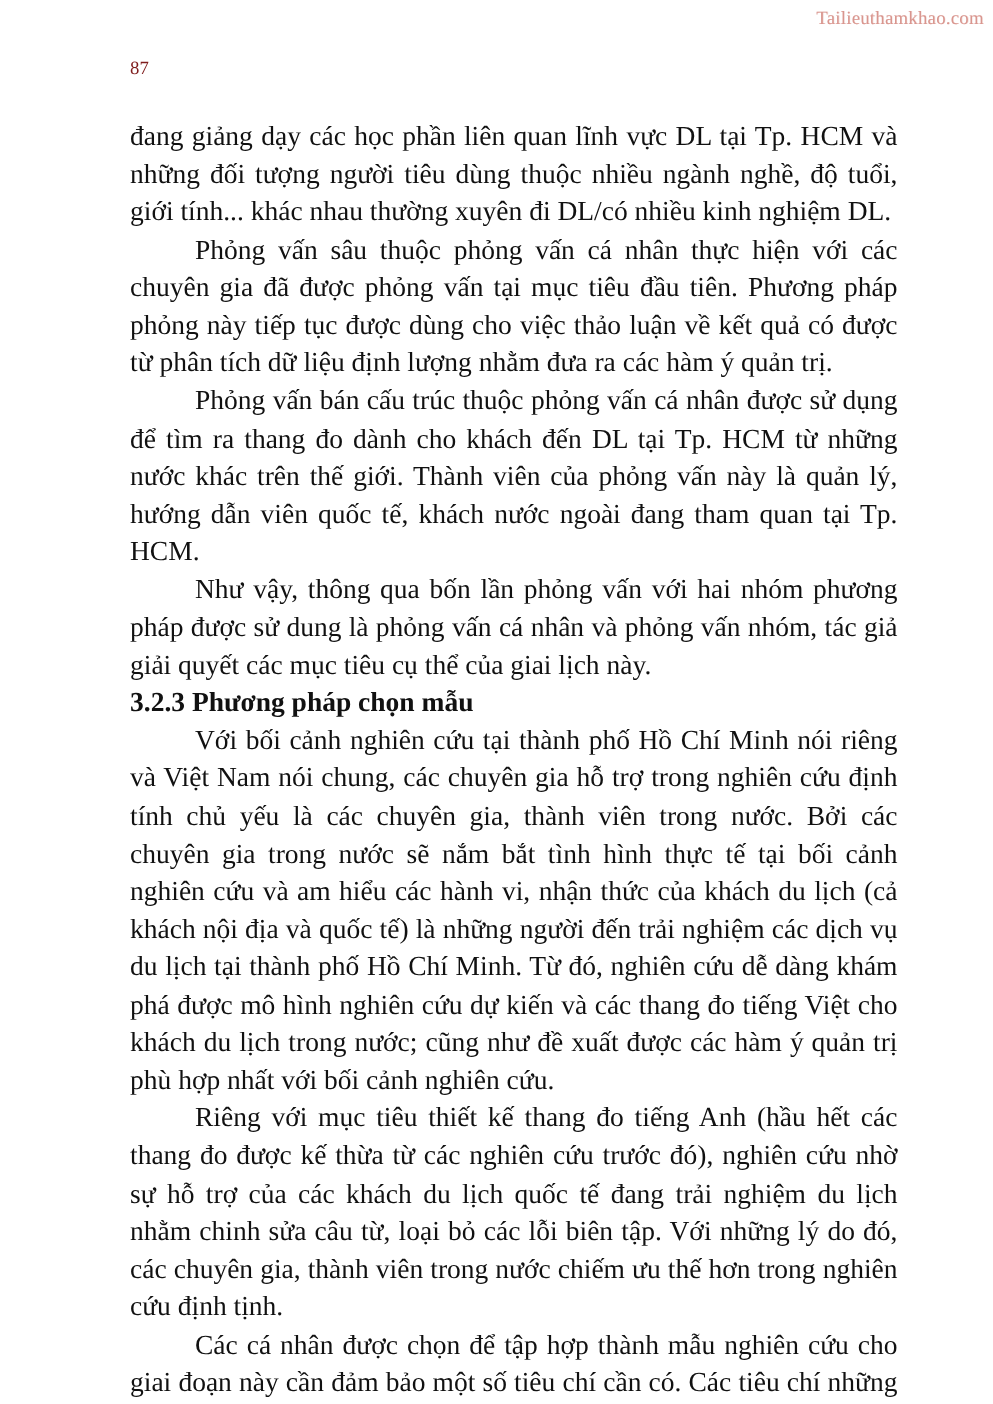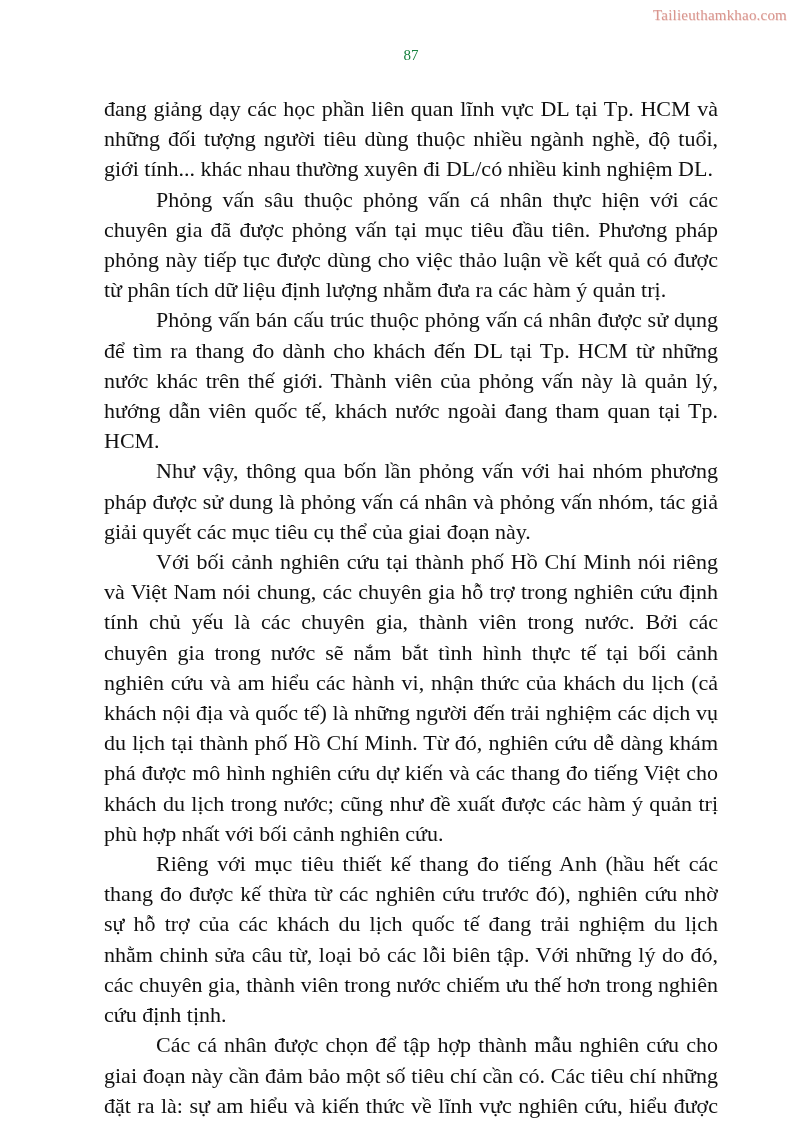--- a/index.html
+++ b/index.html
@@ -24,23 +24,23 @@
     font-size: 15px;
     letter-spacing: 0.2px;
     color: #d9968f;
     text-shadow: 0.5px 0.5px 0 #f3dedb;
   }
   .page-number {
     position: absolute;
     top: 47px;
     left: 104px;
     width: 614px;
-    text-align: center;
+    text-align: left;
     font-size: 15px;
-    color: #15803d;
+    color: #7f1d1d;
   }
   .content {
     position: absolute;
     top: 94px;
     left: 104px;
     width: 614px;
     font-size: 22px;
     line-height: 30.2px;
     text-align: justify;
     text-justify: inter-word;
@@ -63,19 +63,20 @@
 <div class="page">
 
   <div class="watermark">Tailieuthamkhao.com</div>
 
   <div class="page-number">87</div>
 
   <div class="content">
     <p class="para">đang giảng dạy các học phần liên quan lĩnh vực DL tại Tp. HCM và những đối tượng người tiêu dùng thuộc nhiều ngành nghề, độ tuổi, giới tính... khác nhau thường xuyên đi DL/có nhiều kinh nghiệm DL.</p>
     <p class="para indent">Phỏng vấn sâu thuộc phỏng vấn cá nhân thực hiện với các chuyên gia đã được phỏng vấn tại mục tiêu đầu tiên. Phương pháp phỏng này tiếp tục được dùng cho việc thảo luận về kết quả có được từ phân tích dữ liệu định lượng nhằm đưa ra các hàm ý quản trị.</p>
     <p class="para indent">Phỏng vấn bán cấu trúc thuộc phỏng vấn cá nhân được sử dụng để tìm ra thang đo dành cho khách đến DL tại Tp. HCM từ những nước khác trên thế giới. Thành viên của phỏng vấn này là quản lý, hướng dẫn viên quốc tế, khách nước ngoài đang tham quan tại Tp. HCM.</p>
-    <p class="para indent">Như vậy, thông qua bốn lần phỏng vấn với hai nhóm phương pháp được sử dung là phỏng vấn cá nhân và phỏng vấn nhóm, tác giả giải quyết các mục tiêu cụ thể của giai đoạn này.</p>
+    <p class="para indent">Như vậy, thông qua bốn lần phỏng vấn với hai nhóm phương pháp được sử dung là phỏng vấn cá nhân và phỏng vấn nhóm, tác giả giải quyết các mục tiêu cụ thể của giai lịch này.</p>
+    <p class="para heading">3.2.3 Phương pháp chọn mẫu</p>
     <p class="para indent">Với bối cảnh nghiên cứu tại thành phố Hồ Chí Minh nói riêng và Việt Nam nói chung, các chuyên gia hỗ trợ trong nghiên cứu định tính chủ yếu là các chuyên gia, thành viên trong nước. Bởi các chuyên gia trong nước sẽ nắm bắt tình hình thực tế tại bối cảnh nghiên cứu và am hiểu các hành vi, nhận thức của khách du lịch (cả khách nội địa và quốc tế) là những người đến trải nghiệm các dịch vụ du lịch tại thành phố Hồ Chí Minh. Từ đó, nghiên cứu dễ dàng khám phá được mô hình nghiên cứu dự kiến và các thang đo tiếng Việt cho khách du lịch trong nước; cũng như đề xuất được các hàm ý quản trị phù hợp nhất với bối cảnh nghiên cứu.</p>
     <p class="para indent">Riêng với mục tiêu thiết kế thang đo tiếng Anh (hầu hết các thang đo được kế thừa từ các nghiên cứu trước đó), nghiên cứu nhờ sự hỗ trợ của các khách du lịch quốc tế đang trải nghiệm du lịch nhằm chinh sửa câu từ, loại bỏ các lỗi biên tập. Với những lý do đó, các chuyên gia, thành viên trong nước chiếm ưu thế hơn trong nghiên cứu định tịnh.</p>
     <p class="para indent">Các cá nhân được chọn để tập hợp thành mẫu nghiên cứu cho giai đoạn này cần đảm bảo một số tiêu chí cần có. Các tiêu chí những đặt ra là: sự am hiểu và kiến thức về lĩnh vực nghiên cứu, hiểu được tầm quan trọng của nghiên cứu và sẵn sàng</p>
   </div>
 
 </div>
 
 </body></html>

